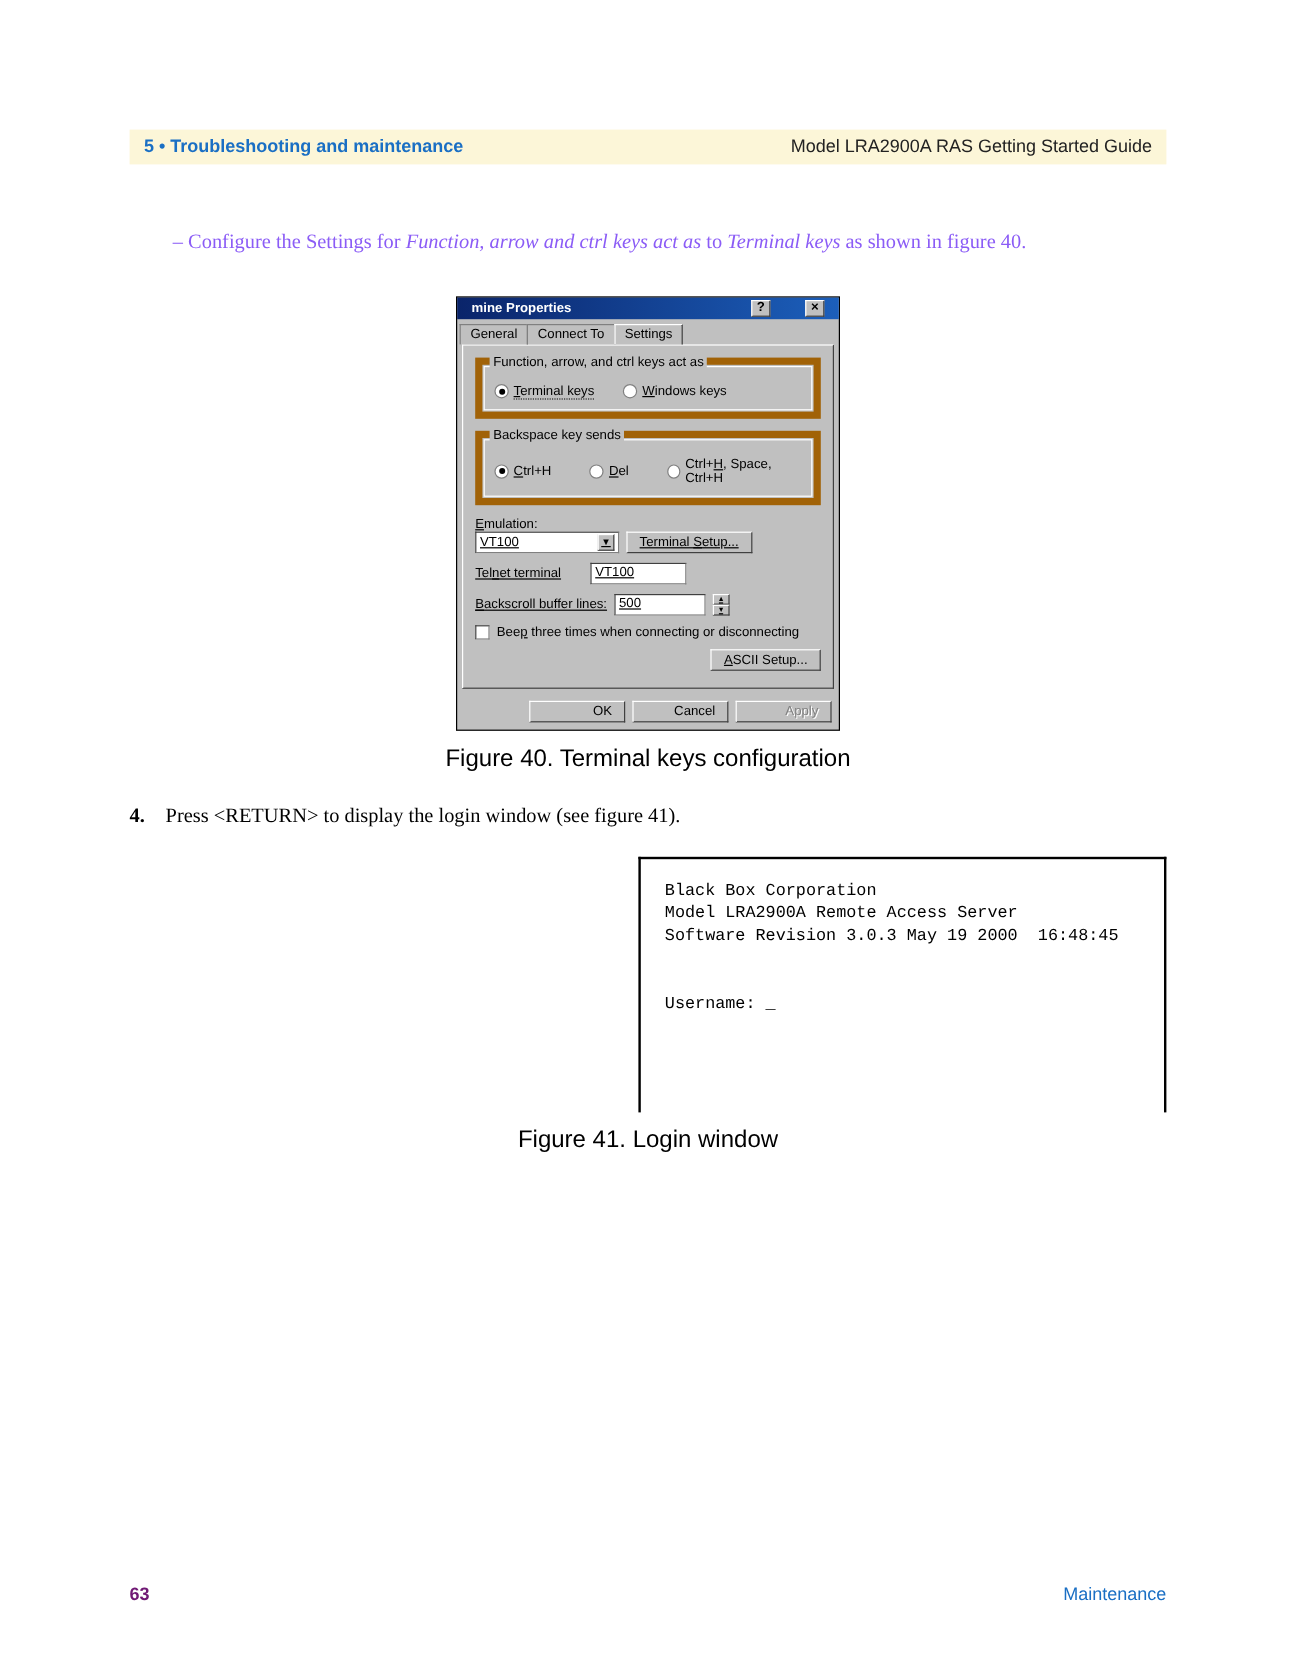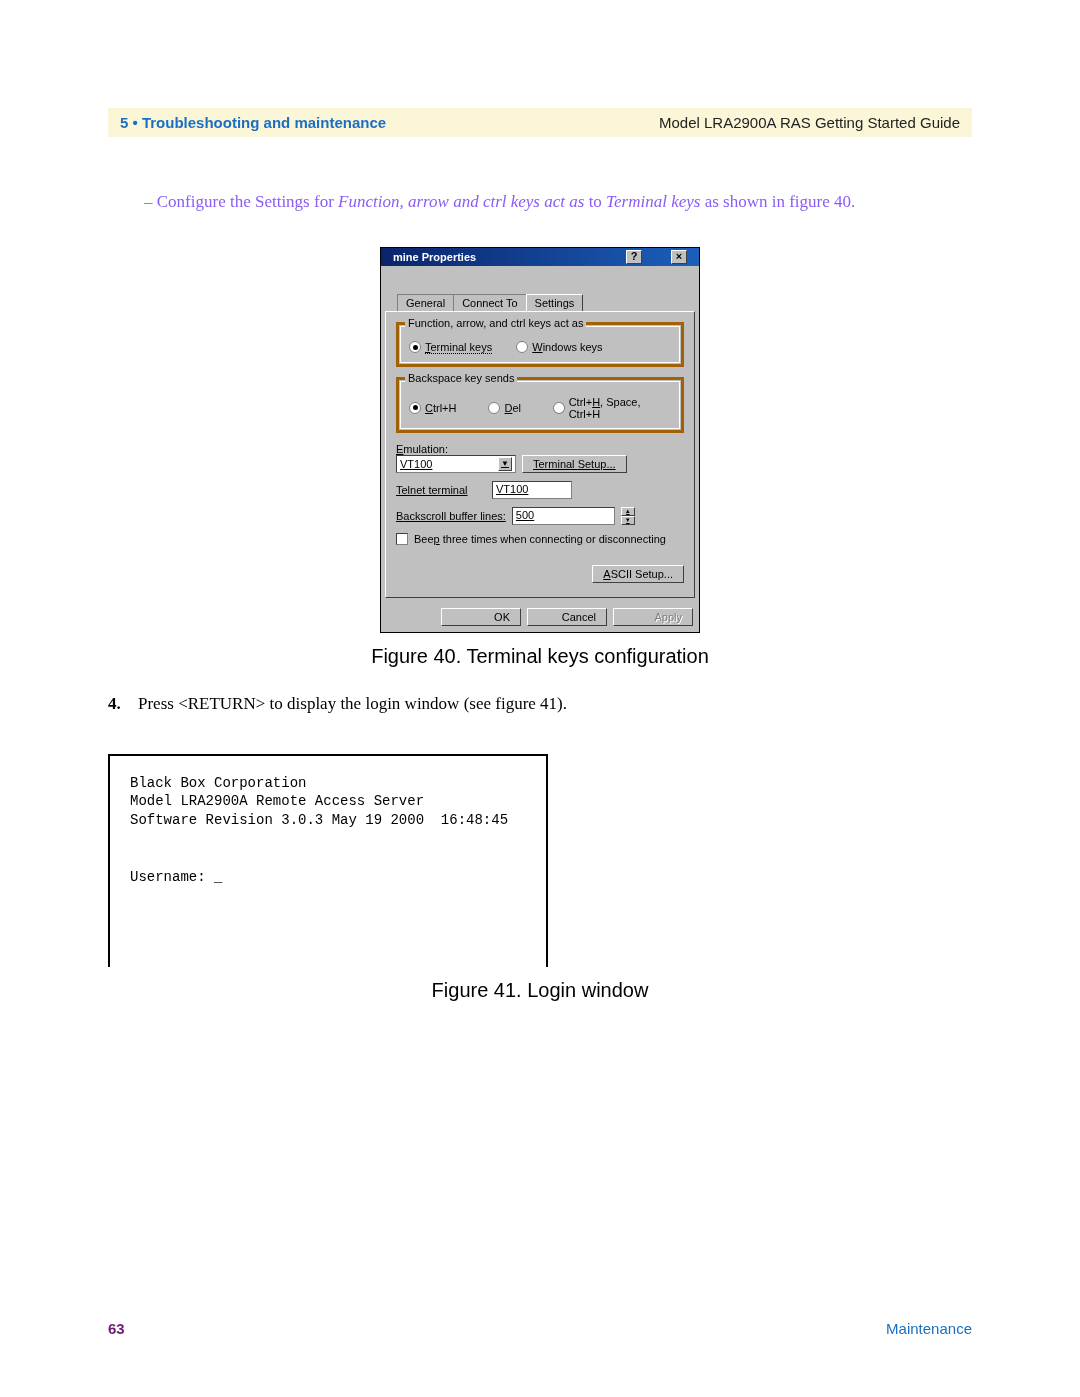--- a/index.html
+++ b/index.html
@@ -60,21 +60,21 @@
     border-right-color: #404040;
     border-bottom-color: #404040;
     margin-left: 2px;
     display: flex; align-items: center; justify-content: center;
     font-family: Arial, sans-serif;
     font-weight: bold;
     color: #000;
     font-size: 11px;
     line-height: 1;
   }
-  .tabs { display: flex; padding: 4px 4px 0 16px; margin-top: 24px; }
+  .tabs { display: flex; padding: 4px 4px 0 2px; }
   .tab {
     padding: 2px 8px;
     border: 1px solid #808080;
     border-bottom: none;
     background: #c0c0c0;
     margin-right: -1px;
     font-size: 11px;
   }
   .tab.active {
     background: #c0c0c0;
@@ -84,21 +84,21 @@
   }
   .tab-body {
     margin: 0 4px 4px 4px;
     padding: 10px 10px 14px 10px;
     border: 1px solid #fff;
     border-right-color: #404040;
     border-bottom-color: #404040;
     background: #c0c0c0;
   }
   .groupbox {
-    border: 3px solid #a16207;
+    border: 6px solid #a16207;
     position: relative;
     padding: 14px 10px 10px 10px;
     margin-bottom: 10px;
   }
   .groupbox-inner-light { position:absolute; inset:1px; border:1px solid #fff; pointer-events:none; }
   .groupbox .legend {
     position: absolute;
     top: -8px; left: 6px;
     background: #c0c0c0;
     padding: 0 3px;
@@ -154,37 +154,37 @@
   .spin {
     width: 14px; height: 9px;
     background: #c0c0c0;
     border: 1px solid #fff;
     border-right-color: #404040;
     border-bottom-color: #404040;
     font-size: 7px;
     display:flex; align-items:center; justify-content:center;
   }
   .chk { width: 12px; height: 12px; background:#fff; border:1px solid #808080; border-top-color:#404040; border-left-color:#404040; margin-right:6px; flex:none; }
-  .chk-row { display:flex; align-items:center; font-size:11px; margin-bottom:20px; }
+  .chk-row { display:flex; align-items:center; font-size:11px; margin-bottom:8px; }
   .btn-right { display:flex; justify-content:flex-end; }
   .dlg-footer { display:flex; justify-content:flex-end; gap:6px; padding:6px; }
   .caption {
     text-align:center;
     font-family: Arial, Helvetica, sans-serif;
     font-size: 20px;
     margin-top: 12px;
     color: #000;
   }
   .numbered {
     margin-top: 26px;
     font-size: 17px;
     display:flex;
   }
   .num { font-weight:bold; width: 30px; flex:none; }
-  .term-box-wrap { display:flex; justify-content:flex-start; margin-top: 40px; }
+  .term-box-wrap { display:flex; justify-content:flex-end; margin-top: 24px; }
   .term-box {
     width: 440px;
     border: 2px solid #000;
     border-bottom: none;
     padding: 18px 20px 80px 20px;
     font-family: 'Courier New', monospace;
     font-size: 14px;
     white-space: pre;
     line-height: 1.35;
   }
@@ -270,21 +270,21 @@
           <button class="btn"><span>Terminal <span class="under">S</span>etup...</span></button>
         </div>
 
         <div class="row">
           <span class="lbl">Tel<span class="under">n</span>et terminal</span>
           <div class="txt small">VT100</div>
         </div>
 
         <div class="row">
           <span class="lbl"><span class="under">B</span>ackscroll buffer lines:</span>
-          <div class="txt small" style="width:103px">500</div>
+          <div class="txt small" style="width:76px">500</div>
           <div class="spinner-wrap">
             <div class="spin">▴</div>
             <div class="spin">▾</div>
           </div>
         </div>
 
         <div class="chk-row">
           <span class="chk"></span>
           <span>Bee<span class="under">p</span> three times when connecting or disconnecting</span>
         </div>

